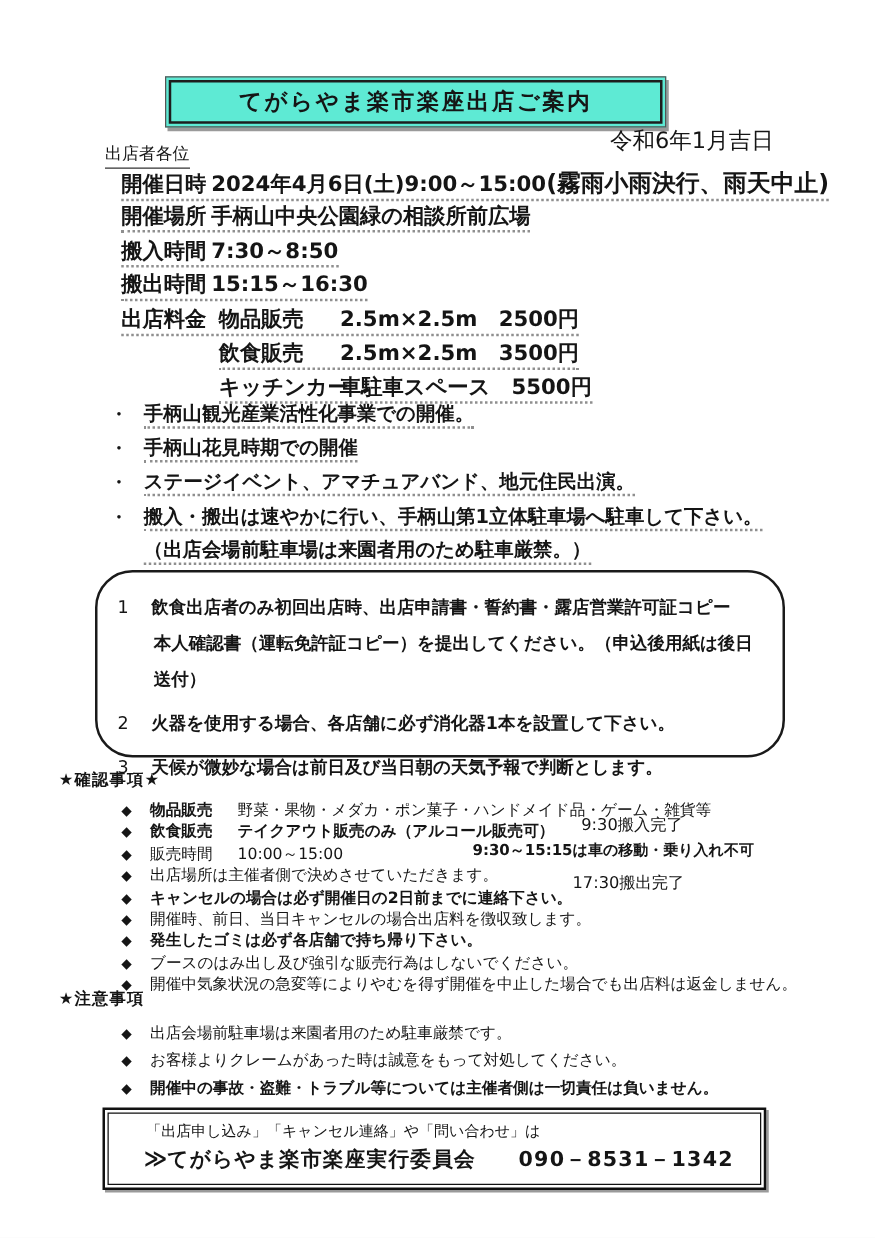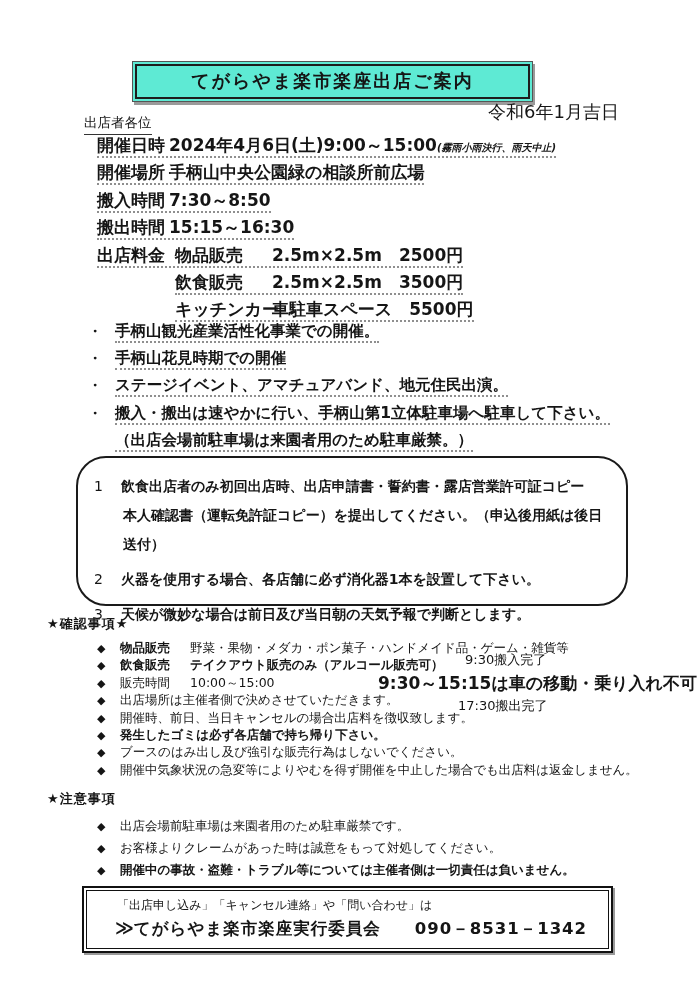--- a/index.html
+++ b/index.html
@@ -27,21 +27,21 @@
   .salutation{
     position:absolute;left:84px;top:114px;font-size:13.5px;
     border-bottom:1.5px solid #333;padding-bottom:2px;
   }
 
   .info{position:absolute;left:97px;top:134px;font-size:17px;font-weight:bold;}
   .irow{height:27.4px;white-space:nowrap;}
   .ilabel{display:inline-block;width:72px;}
   .flabel{display:inline-block;width:78px;}
   .fitem{display:inline-block;width:97px;}
-  .inote{font-size:10px;font-style:italic;}
+  .inote{font-size:19px;}
 
   .bullets{position:absolute;left:88px;top:321px;font-size:15.5px;font-weight:bold;}
   .brow{height:27.2px;white-space:nowrap;}
   .bm{display:inline-block;width:27px;font-size:14px;}
 
   .notice-box{
     position:absolute;left:76px;top:456px;width:514px;height:118px;
     border:2px solid #1a1a1a;border-radius:30px;
     padding:14px 18px 14px 16px;font-size:14px;font-weight:bold;
   }
@@ -55,21 +55,21 @@
   .caution-h{top:790px;}
 
   .confirm{position:absolute;left:97px;top:640px;font-size:12.5px;}
   .crow{height:17.4px;white-space:nowrap;}
   .dm{display:inline-block;width:23px;font-size:11px;}
   .clabel{display:inline-block;width:70px;font-weight:bold;}
   .bold{font-weight:bold;}
 
   .snote{position:absolute;font-size:13px;white-space:nowrap;}
   .sn1{left:465px;top:651px;}
-  .sn2{left:378px;top:672px;font-size:17px;font-weight:bold;}
+  .sn2{left:378px;top:672px;font-size:12px;font-weight:bold;}
   .sn3{left:458px;top:697px;}
 
   .caution{position:absolute;left:97px;top:818px;font-size:12.5px;}
   .caution .crow{height:22px;}
 
   .contact-box{
     position:absolute;left:82px;top:886px;width:523px;
     border:2px solid #111;padding:2px;background:#fff;
     box-shadow:2px 2px 0 #9a9a9a;
   }
@@ -165,20 +165,23 @@
     <div class="crow">
       <span class="dm">◆</span><span class="clabel">飲食販売</span><span class="bold">テイクアウト販売のみ（アルコール販売可）</span>
     </div>
     <div class="crow">
       <span class="dm">◆</span><span class="clabel" style="font-weight:normal">販売時間</span><span>10:00～15:00</span>
     </div>
     <div class="crow">
       <span class="dm">◆</span><span>出店場所は主催者側で決めさせていただきます。</span>
     </div>
     <div class="crow">
+      <span class="dm">◆</span><span class="bold">キャンセルの場合は必ず開催日の2日前までに連絡下さい。</span>
+    </div>
+    <div class="crow">
       <span class="dm">◆</span><span>開催時、前日、当日キャンセルの場合出店料を徴収致します。</span>
     </div>
     <div class="crow">
       <span class="dm">◆</span><span class="bold">発生したゴミは必ず各店舗で持ち帰り下さい。</span>
     </div>
     <div class="crow">
       <span class="dm">◆</span><span>ブースのはみ出し及び強引な販売行為はしないでください。</span>
     </div>
     <div class="crow">
       <span class="dm">◆</span><span>開催中気象状況の急変等によりやむを得ず開催を中止した場合でも出店料は返金しません。</span>

